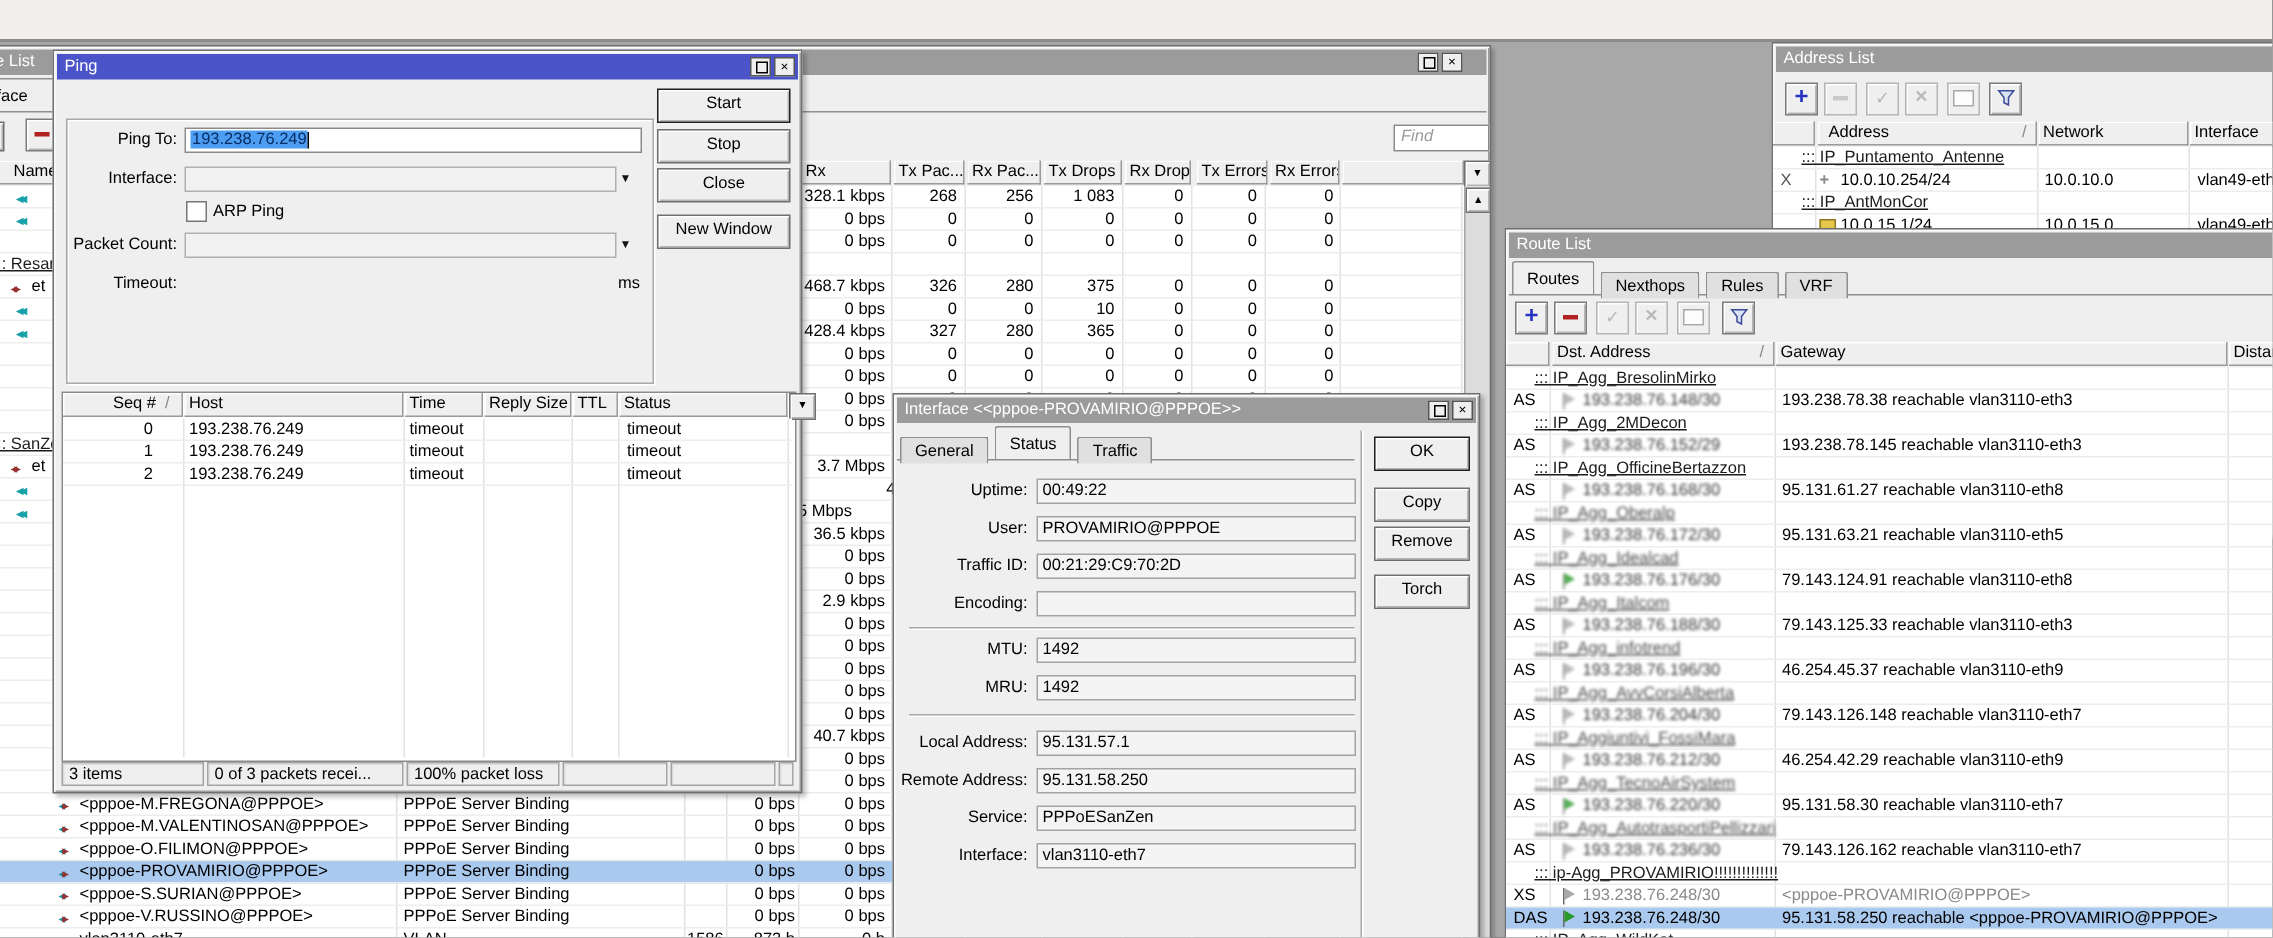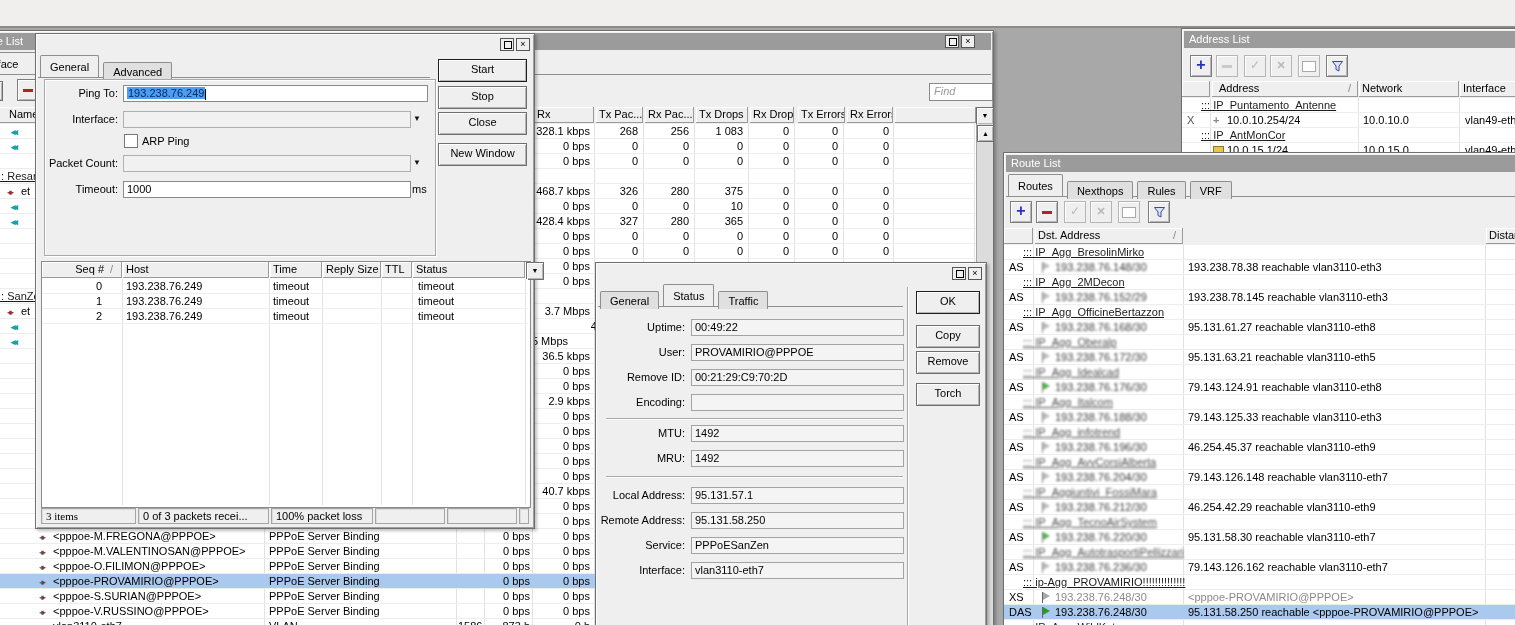--- a/index.html
+++ b/index.html
@@ -407,20 +407,21 @@
           <path d="M1.5 1.5h10L8 6v5L5 9.5V6z" fill="#dbe2f2" stroke="#3a4a9a"></path>
         </svg>
       </div>
     </div>
     <div class="hdrrow" style="left:0;top:75px;width:527px;" id="route-headers">
         <div class="hcell" style="left:0px;width:29px;"></div>
         <div class="hcell" style="left:31px;width:148px;">
           <div class="lbl" style="left:3px;top:0;">Dst. Address</div>
           <div class="lbl sort" style="left:138px;top:0;">/</div>
         </div>
+        <div class="hcell" style="left:180px;width:301px;">Gateway</div>
         <div class="hcell" style="left:482px;width:45px;">Distance</div>
       </div>
     <div class="rowwrap" id="route-rows" style="left:0;top:92px;width:527px;height:387px;">
         <div class="sepv" style="left:29px;height:387px;"></div>
         <div class="sepv" style="left:179px;height:387px;"></div>
         <div class="sepv" style="left:481px;height:387px;"></div>
         <div class="trow" style="top:0px;">
           <div class="c comment-t" style="left:19px;">::: IP_Agg_BresolinMirko</div>
         </div>
         <div class="trow" style="top:15px;">
@@ -573,37 +574,40 @@
           <div class="c" style="left:51px;">193.238.76.248/30</div>
           <div class="c" style="left:184px;">95.131.58.250 reachable &lt;pppoe-PROVAMIRIO@PPPOE&gt;</div>
         </div>
         <div class="trow" style="top:375px;">
           <div class="c comment-t" style="left:19px;">::: IP_Agg_WildKat</div>
         </div>
       </div>
   </div>
 
   <div class="win" id="ifdlg-win" style="left:595px;top:262px;width:390px;height:370px;z-index:40;">
+    <div class="tbar">
+      <span>Interface &lt;&lt;pppoe-PROVAMIRIO@PPPOE&gt;&gt;</span>
+    </div>
     <div class="wbtns" style="right:4px;">
       <div class="wbtn">
           <span class="maxbox"></span>
         </div>
       <div class="wbtn">×</div>
     </div>
     <div class="tabbar" style="left:2px;width:305px;top:21px;">
       <span class="tab" style="margin-left:2px;">General</span>
       <span class="tab active">Status</span>
       <span class="tab">Traffic</span>
     </div>
     <div id="ifdlg-fields">
         <div class="lbl r" style="left:4px;top:58px;width:85px;">Uptime:</div>
         <div class="inp ro" style="left:95px;top:56px;width:205px;height:13px;">00:49:22</div>
         <div class="lbl r" style="left:4px;top:83px;width:85px;">User:</div>
         <div class="inp ro" style="left:95px;top:81px;width:205px;height:13px;">PROVAMIRIO@PPPOE</div>
-        <div class="lbl r" style="left:4px;top:108px;width:85px;">Remove ID:</div>
+        <div class="lbl r" style="left:4px;top:108px;width:85px;">Traffic ID:</div>
         <div class="inp ro" style="left:95px;top:106px;width:205px;height:13px;">00:21:29:C9:70:2D</div>
         <div class="lbl r" style="left:4px;top:133px;width:85px;">Encoding:</div>
         <div class="inp ro" style="left:95px;top:131px;width:205px;height:13px;"></div>
         <div class="lbl r" style="left:4px;top:164px;width:85px;">MTU:</div>
         <div class="inp ro" style="left:95px;top:162px;width:205px;height:13px;">1492</div>
         <div class="lbl r" style="left:4px;top:189px;width:85px;">MRU:</div>
         <div class="inp ro" style="left:95px;top:187px;width:205px;height:13px;">1492</div>
         <div class="lbl r" style="left:4px;top:226px;width:85px;">Local Address:</div>
         <div class="inp ro" style="left:95px;top:224px;width:205px;height:13px;">95.131.57.1</div>
         <div class="lbl r" style="left:4px;top:251px;width:85px;">Remote Address:</div>
@@ -616,50 +620,48 @@
     <div class="etch-h" style="left:10px;width:297px;top:155px;"></div>
     <div class="etch-h" style="left:10px;width:297px;top:213px;"></div>
     <div class="etch-v" style="left:311px;top:24px;height:344px;"></div>
     <div class="btn default" style="left:320px;top:28px;width:62px;height:21px;line-height:19px;">OK</div>
     <div class="btn" style="left:320px;top:62px;width:62px;height:21px;line-height:19px;">Copy</div>
     <div class="btn" style="left:320px;top:88px;width:62px;height:21px;line-height:19px;">Remove</div>
     <div class="btn" style="left:320px;top:120px;width:62px;height:21px;line-height:19px;">Torch</div>
   </div>
 
   <div class="win" id="ping-win" style="left:35px;top:33px;width:498px;height:494px;z-index:50;">
+    <div class="tbar active">
+      <span>Ping</span>
+    </div>
     <div class="wbtns" style="right:4px;">
       <div class="wbtn">
           <span class="maxbox"></span>
         </div>
       <div class="wbtn">×</div>
     </div>
-    <div class="tabbar" style="left:2px;width:392px;top:21px;">
-      <span class="tab active" style="margin-left:2px;">General</span>
-      <span class="tab">Advanced</span>
-    </div>
     <div class="grp" style="left:8px;top:45px;width:390px;height:175px;"></div>
 
     <div class="lbl r" style="left:0;top:53px;width:82px;">Ping To:</div>
     <div class="inp" style="left:87px;top:51px;width:297px;height:13px;">
       <span class="seltext">193.238.76.249</span><span class="caret"></span>
     </div>
 
     <div class="lbl r" style="left:0;top:79px;width:82px;">Interface:</div>
     <div class="inp dis" style="left:87px;top:77px;width:280px;height:13px;"></div>
     <div class="combo-arrow" style="left:373px;top:77px;height:16px;">▼</div>
 
     <div class="cb" style="left:88px;top:100px;"></div>
     <div class="lbl" style="left:106px;top:101px;">ARP Ping</div>
 
     <div class="lbl r" style="left:0;top:123px;width:82px;">Packet Count:</div>
     <div class="inp dis" style="left:87px;top:121px;width:280px;height:13px;"></div>
     <div class="combo-arrow" style="left:373px;top:121px;height:16px;">▼</div>
 
     <div class="lbl r" style="left:0;top:149px;width:82px;">Timeout:</div>
-    <div class="inp" style="left:87px;top:147px;width:280px;height:13px;">1000</div>
     <div class="lbl" style="left:376px;top:149px;">ms</div>
 
     <div class="btn default" style="left:402px;top:25px;width:87px;height:21px;line-height:19px;">Start</div>
     <div class="btn" style="left:402px;top:52px;width:87px;height:21px;line-height:19px;">Stop</div>
     <div class="btn" style="left:402px;top:78px;width:87px;height:21px;line-height:19px;">Close</div>
     <div class="btn" style="left:402px;top:109px;width:87px;height:21px;line-height:19px;">New Window</div>
 
     <div class="tblarea" style="left:5px;top:227px;width:488px;height:245px;">
       <div class="hdrrow" style="left:0;top:0;width:486px;" id="ping-headers">
           <div class="hcell" style="left:0px;width:80px;">
@@ -694,21 +696,21 @@
           </div>
           <div class="trow" style="top:30px;">
             <div class="c r" style="left:5px;width:55px;">2</div>
             <div class="c" style="left:84px;">193.238.76.249</div>
             <div class="c" style="left:231px;">timeout</div>
             <div class="c" style="left:376px;">timeout</div>
           </div>
         </div>
     </div>
     <div id="ping-statusbar">
-        <div class="sbcell" style="left:5px;top:474px;width:95px;font-family:Liberation Serif, serif;">3 items</div>
+        <div class="sbcell" style="left:5px;top:474px;width:95px;">3 items</div>
         <div class="sbcell" style="left:102px;top:474px;width:131px;">0 of 3 packets recei...</div>
         <div class="sbcell" style="left:235px;top:474px;width:102px;">100% packet loss</div>
         <div class="sbcell" style="left:339px;top:474px;width:70px;"></div>
         <div class="sbcell" style="left:411px;top:474px;width:70px;"></div>
         <div class="sbcell" style="left:483px;top:474px;width:10px;"></div>
       </div>
   </div>
 </div>
 
 </body></html>

